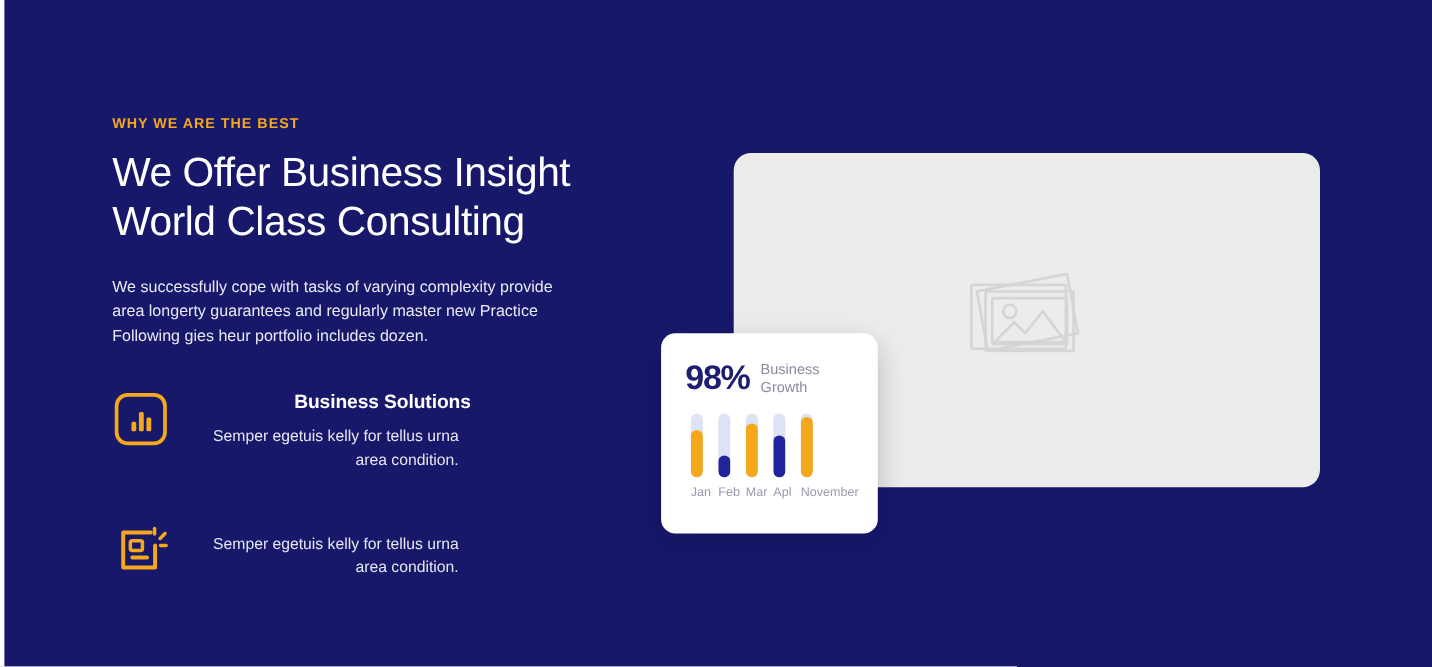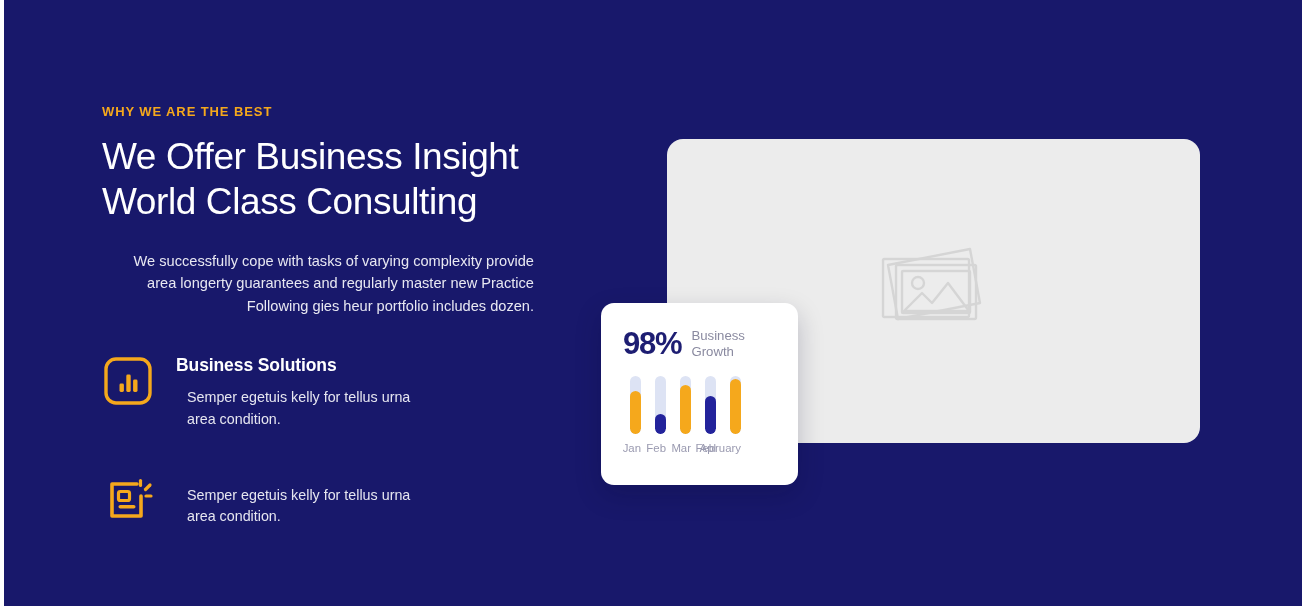--- a/index.html
+++ b/index.html
@@ -59,21 +59,20 @@
     letter-spacing: -0.4px;
     max-width: 460px;
   }
 
   .lede {
     margin: 26px 0 0 0;
     font-size: 14.6px;
     line-height: 1.54;
     color: #e8e8f2;
     max-width: 432px;
-    text-align: right;
   }
 
   
   .features {
     margin-top: 36px;
   }
   .feature {
     display: flex;
     align-items: flex-start;
     gap: 22px;
@@ -84,21 +83,21 @@
   .feature-icon {
     flex: 0 0 auto;
     width: 52px;
     height: 52px;
     display: flex;
     align-items: center;
     justify-content: center;
     margin-top: 2px;
   }
 
-  .feature-text { padding-top: 2px; }
+  .feature-text { padding-top: 2px; text-align: right; }
 
   .feature-title {
     margin: 0 0 8px 0;
     font-size: 17.5px;
     font-weight: bold;
     color: #ffffff;
     letter-spacing: -0.1px;
     line-height: 1.2;
   }
   .feature-desc {
@@ -159,21 +158,21 @@
   .chart {
     display: flex;
     align-items: flex-end;
     gap: 12px;
     padding: 17px 0 0 27px;
   }
   .chart-col {
     width: 13px;
     display: flex;
     flex-direction: column;
-    align-items: flex-end;
+    align-items: flex-start;
   }
   .bar-track {
     position: relative;
     width: 11px;
     height: 58px;
     background: #dde3f4;
     border-radius: 6px;
     overflow: hidden;
   }
   .bar-fill {
@@ -294,18 +293,18 @@
         <div class="chart-col">
           <div class="bar-track">
             <div class="bar-fill" style="height: 65%; background: rgb(35, 35, 155);"></div>
           </div>
           <div class="bar-month">Apl</div>
         </div>
         <div class="chart-col">
           <div class="bar-track">
             <div class="bar-fill" style="height: 95%; background: rgb(245, 168, 28);"></div>
           </div>
-          <div class="bar-month">February</div>
+          <div class="bar-month">November</div>
         </div>
       </div>
   </div>
 
 </div>
 
 </body></html>

